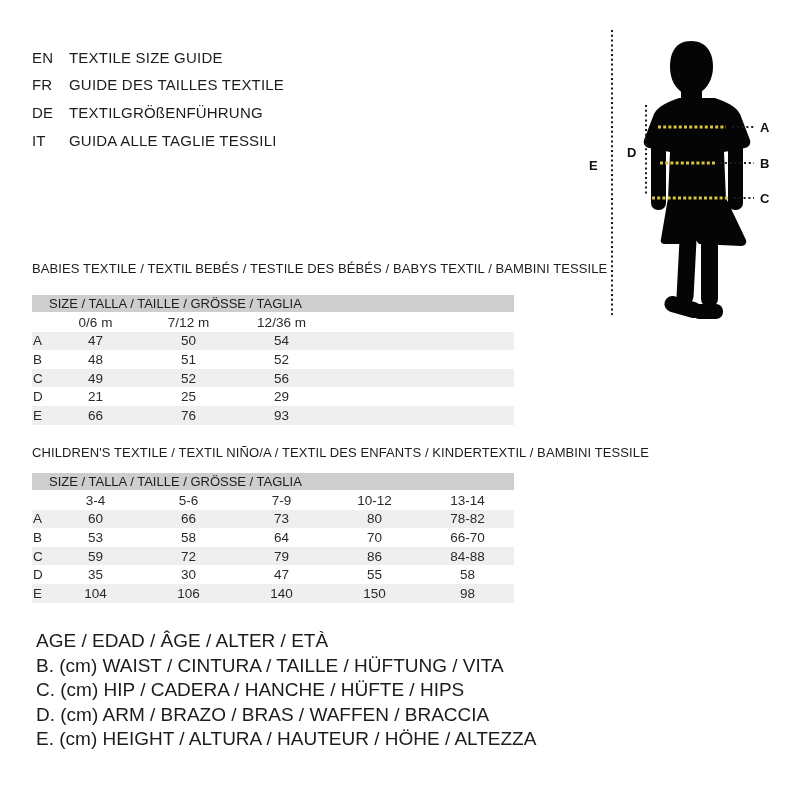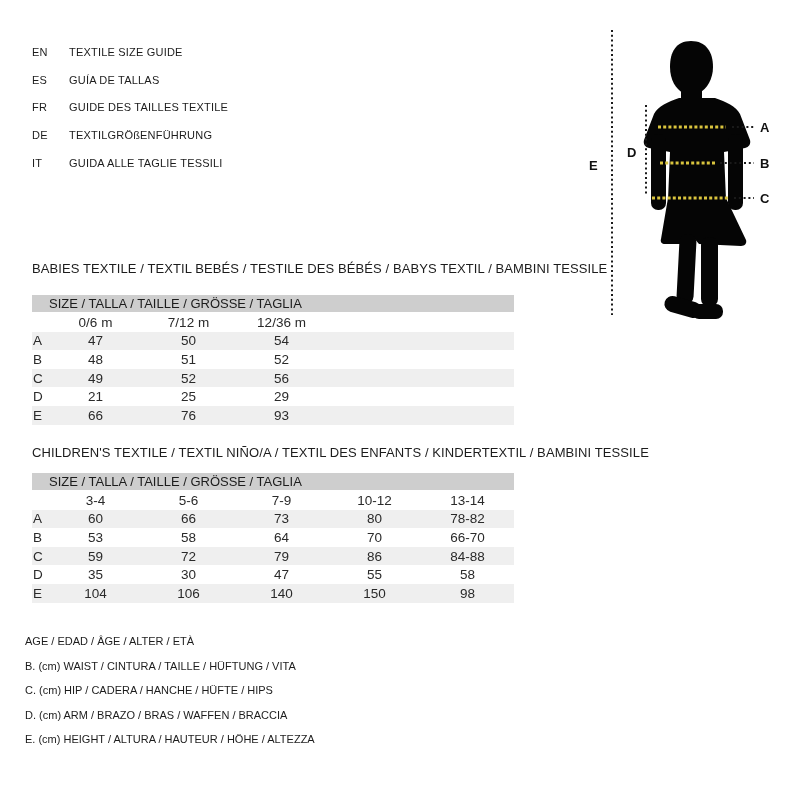--- a/index.html
+++ b/index.html
@@ -3,21 +3,21 @@
 <meta charset="utf-8">
 <style>
   html,body { margin:0; padding:0; background:#ffffff; }
   .page {
     position:relative; width:800px; height:800px; background:#ffffff;
     font-family:"Liberation Sans", sans-serif; color:#1c1c1c; overflow:hidden;
   }
 
   
   .lang-list { position:absolute; left:32px; top:38px; }
-  .lang-row { display:flex; height:27.7px; align-items:center; font-size:11px; letter-spacing:0.2px; }
+  .lang-row { display:flex; height:27.7px; align-items:flex-end; font-size:15px; letter-spacing:0.2px; }
   .lang-code { width:37px; }
 
   
   .figure { position:absolute; left:580px; top:22px; }
   .dotline { stroke:#1a1a1a; stroke-width:2; stroke-dasharray:2 2.8; fill:none; }
   .ydash   { stroke-width:3; stroke-dasharray:3 2.2; fill:none; }
   .fig-lbl { font-family:"Liberation Sans", sans-serif; font-size:13px; font-weight:bold; fill:#111111; }
 
   
   .section-title { position:absolute; left:32px; font-size:13px; letter-spacing:0.1px; white-space:nowrap; }
@@ -31,36 +31,32 @@
   .size-bar {
     height:17px; line-height:17px; background:#cecece;
     font-size:13px; padding-left:17px; margin-bottom:1px;
   }
   .trow { display:flex; height:18.6px; align-items:center; font-size:13.5px; color:#2a2a2a; }
   .trow.stripe { background:#efefef; }
   .cl { width:16px; padding-left:1px; }
   .cv { width:93px; text-align:center; }
 
   
-  .legend { position:absolute; left:25px; top:629px; font-size:11px; }
+  .legend { position:absolute; left:36px; top:629px; font-size:19px; }
   .legend-line { height:24.6px; line-height:24.6px; white-space:nowrap; }
 </style>
 </head>
 <body>
 
 <div class="page">
 
   <div class="lang-list">
     <div class="lang-row">
       <span class="lang-code">EN</span>
       <span class="lang-label">TEXTILE SIZE GUIDE</span>
-    </div>
-    <div class="lang-row">
-      <span class="lang-code">ES</span>
-      <span class="lang-label">GUÍA DE TALLAS</span>
     </div>
     <div class="lang-row">
       <span class="lang-code">FR</span>
       <span class="lang-label">GUIDE DES TAILLES TEXTILE</span>
     </div>
     <div class="lang-row">
       <span class="lang-code">DE</span>
       <span class="lang-label">TEXTILGRÖßENFÜHRUNG</span>
     </div>
     <div class="lang-row">

